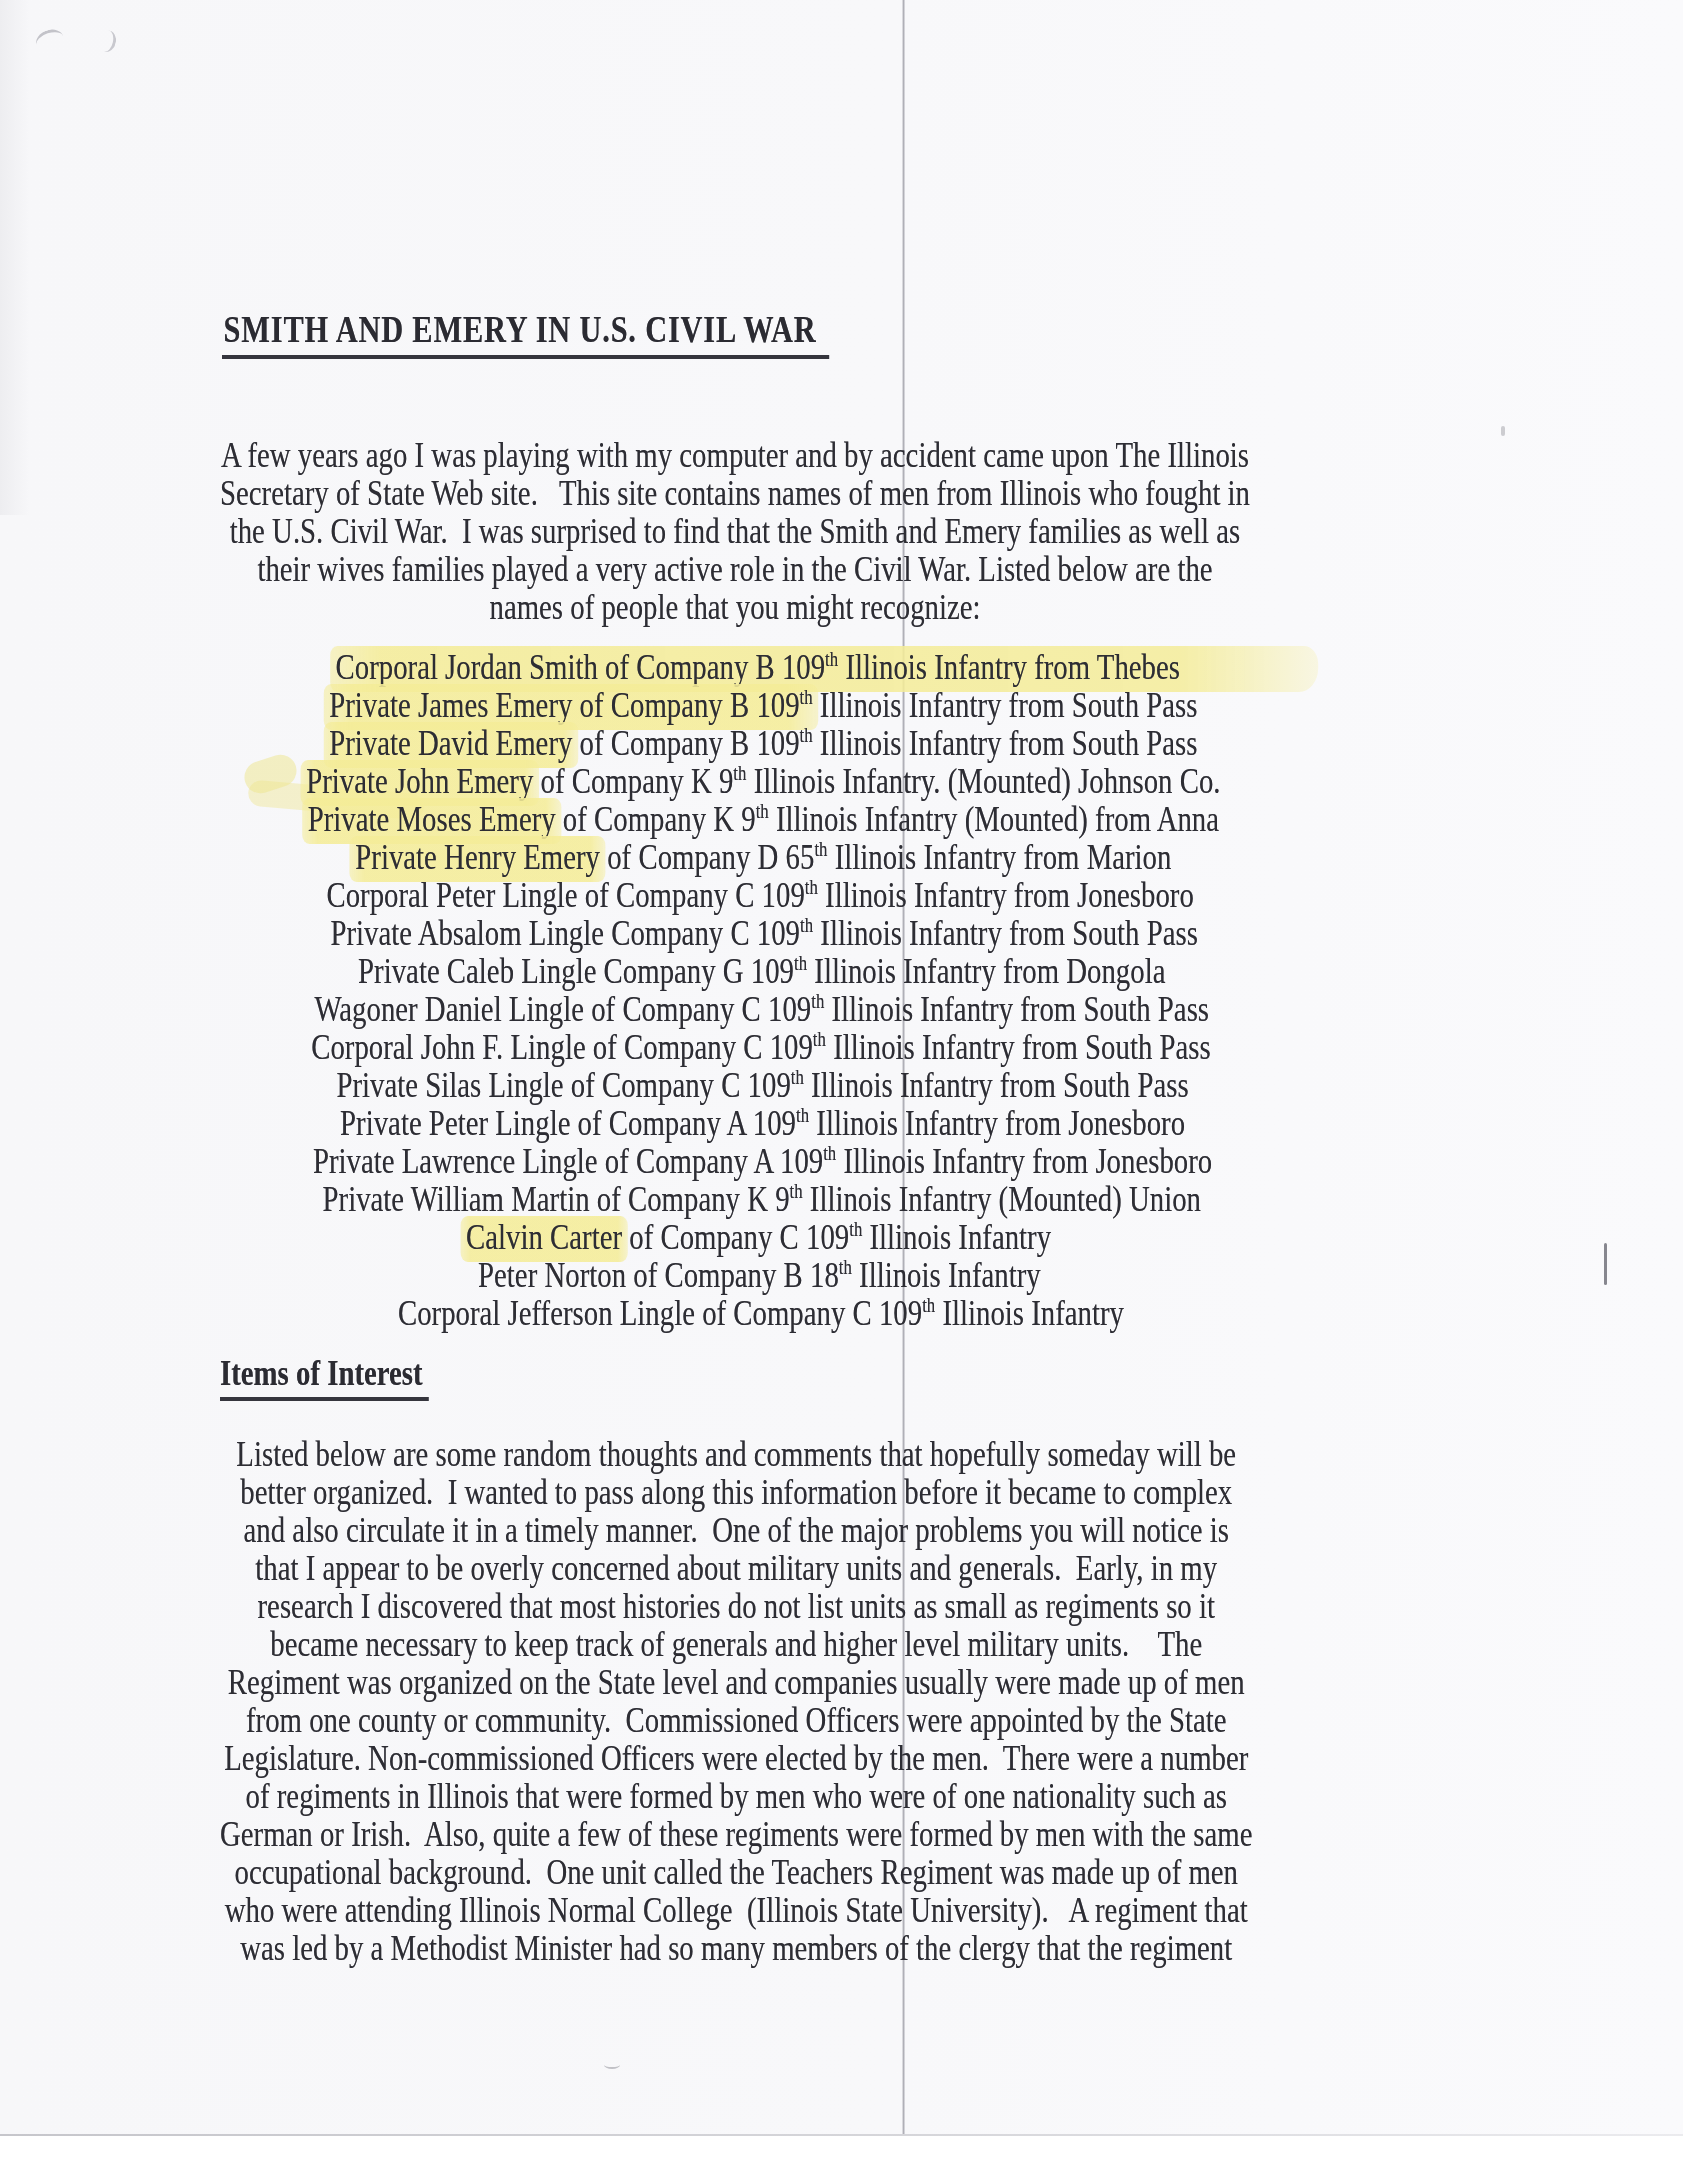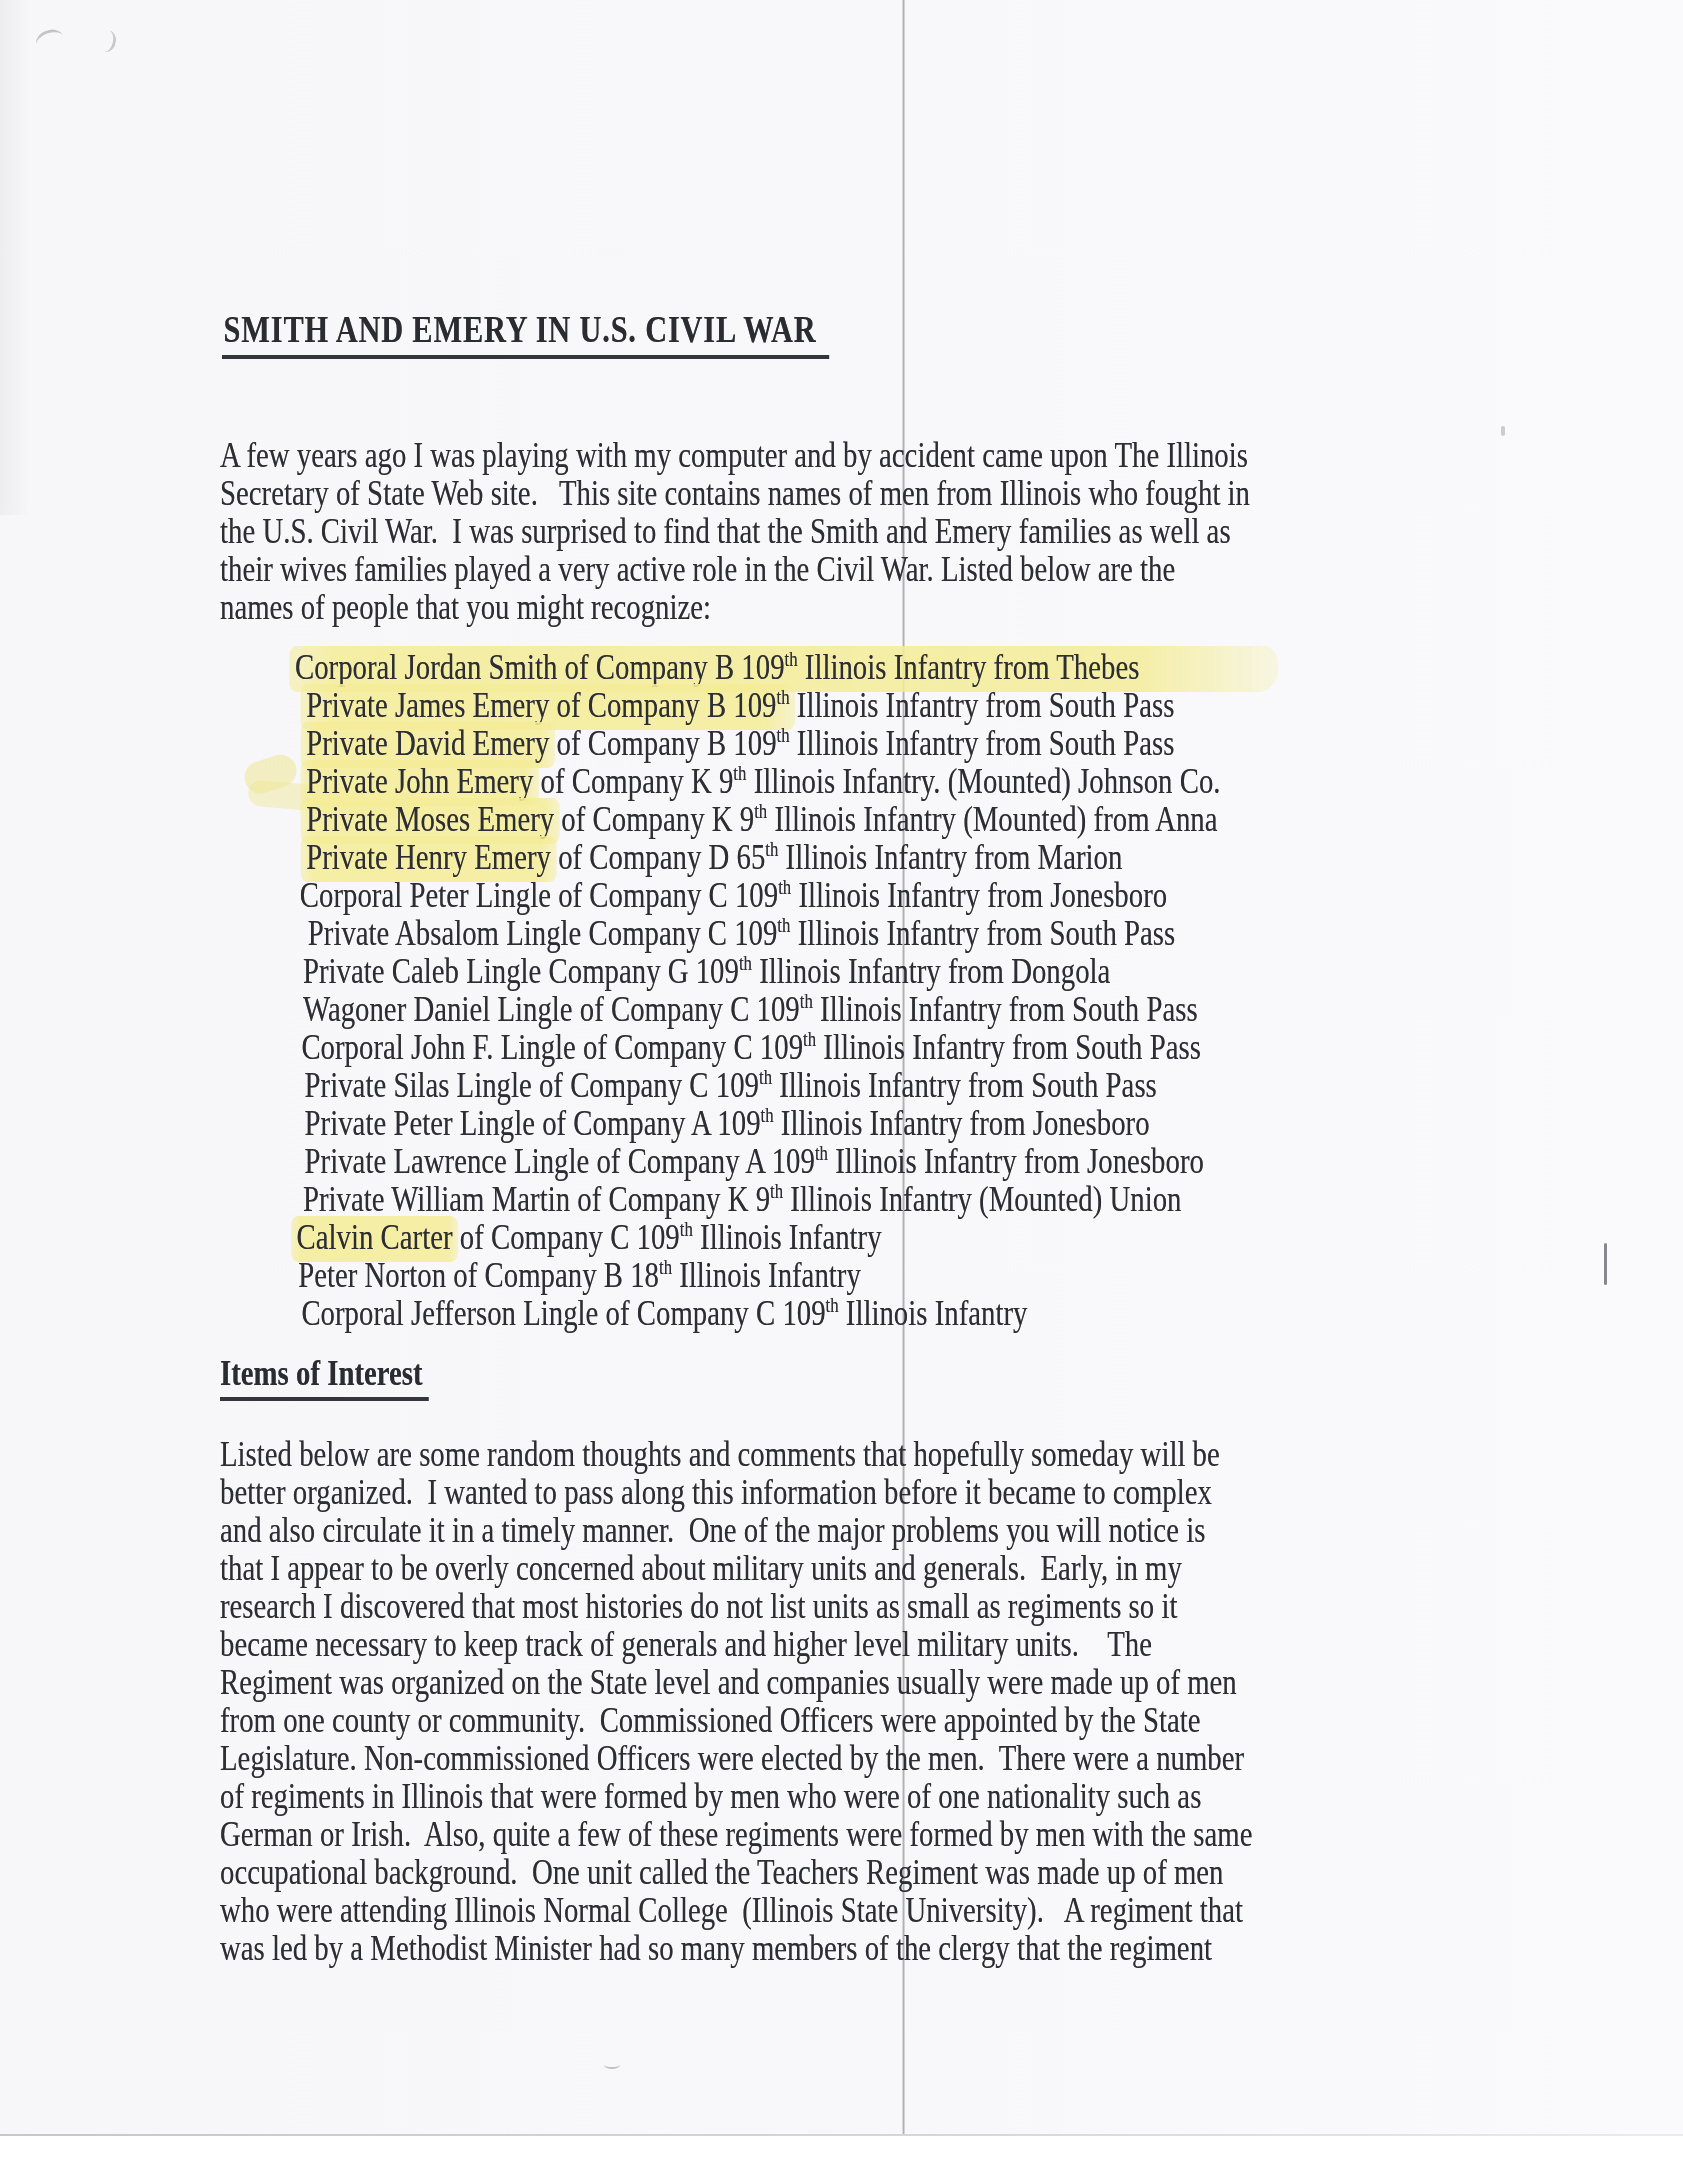--- a/index.html
+++ b/index.html
@@ -1,18 +1,18 @@
 <!DOCTYPE html>
 <html><head>
 <meta charset="utf-8">
 <style>
   html,body { margin:0; padding:0; background:#ffffff; }
   .canvas {
     position:relative; width:1683px; height:2178px; overflow:hidden;
-    background:#ffffff; font-family:"Liberation Serif", serif;
+    background:#ffffff; font-family:"Liberation Serif", serif;text-align:center;
   }
   .page-bg {
     position:absolute; left:0; top:0; width:1683px; height:2135px;
     background:linear-gradient(to right,#f7f7f9 0%,#f8f8fa 53%,#fafafc 100%);
   }
   .edge-shade {
     position:absolute; left:0; top:0; width:30px; height:515px;
     background:linear-gradient(to right, rgba(150,150,162,.10), rgba(150,150,162,0));
   }
   .page-end {

